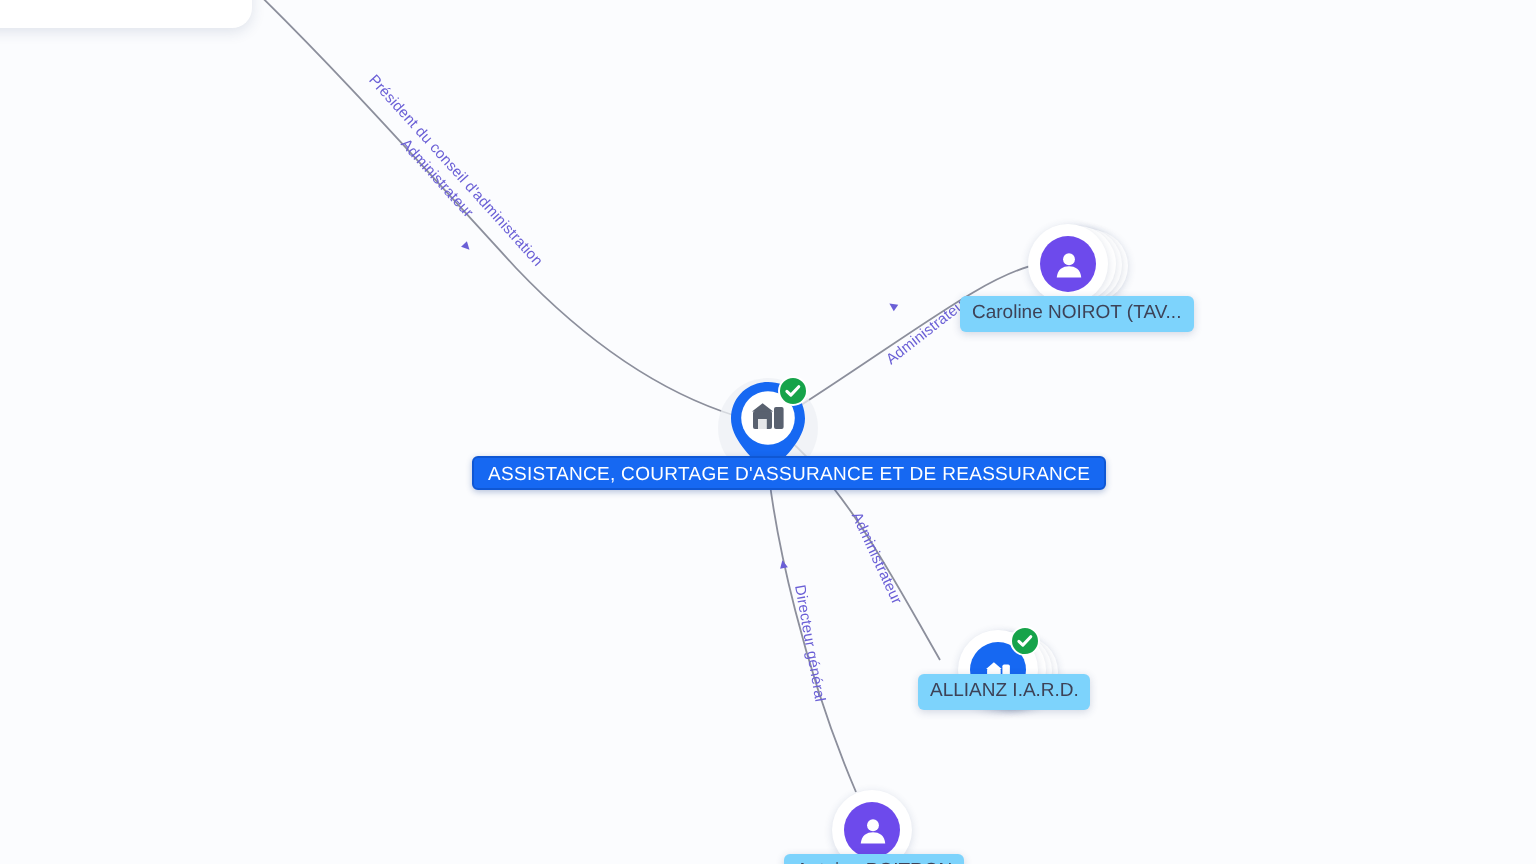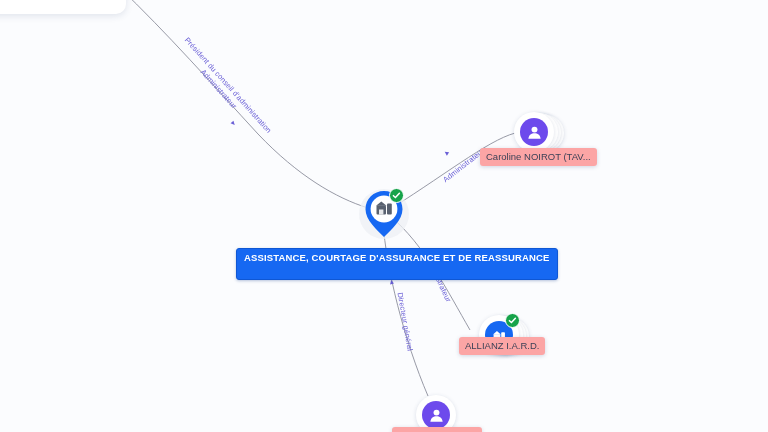--- a/index.html
+++ b/index.html
@@ -80,31 +80,30 @@
     display: flex;
     align-items: center;
     justify-content: center;
   }
   .badge-check svg { display: block; }
   #company-badge { right: 8px; top: 2px; }
 
   .label-pill-primary {
     position: absolute;
     left: 236px;
-    top: 248px;
+    top: 228px;
     background: #1668f2;
     color: #ffffff;
     font-size: 9.5px;
     letter-spacing: .15px;
-    padding: 3px 7px 16px 7px;
+    padding: 3px 7px 1px 7px;
     border-radius: 3px;
     white-space: nowrap;
     box-shadow: 0 1px 3px rgba(20,60,140,.3);
     border: 1px solid #0f57d4;
-    font-weight: bold;
   }
 
   
   .stack {
     position: relative;
     width: 52px;
     height: 46px;
   }
   .card {
     position: absolute;
@@ -125,21 +124,21 @@
     border-radius: 50%;
     display: flex;
     align-items: center;
     justify-content: center;
   }
   .disc-person { background: #6d4aec; }
   .disc-company { background: #1668f2; }
 
   .node-label {
     position: absolute;
-    background: #fca5a5;
+    background: #7dd3fc;
     color: #3d4257;
     font-size: 9.5px;
     padding: 3px 6px 4px 6px;
     border-radius: 3px;
     white-space: nowrap;
     box-shadow: 0 1px 4px rgba(40,60,110,.2);
   }
 
   #node-caroline { left: 514px; top: 110px; }
   #label-caroline { left: 480px; top: 148px; }

